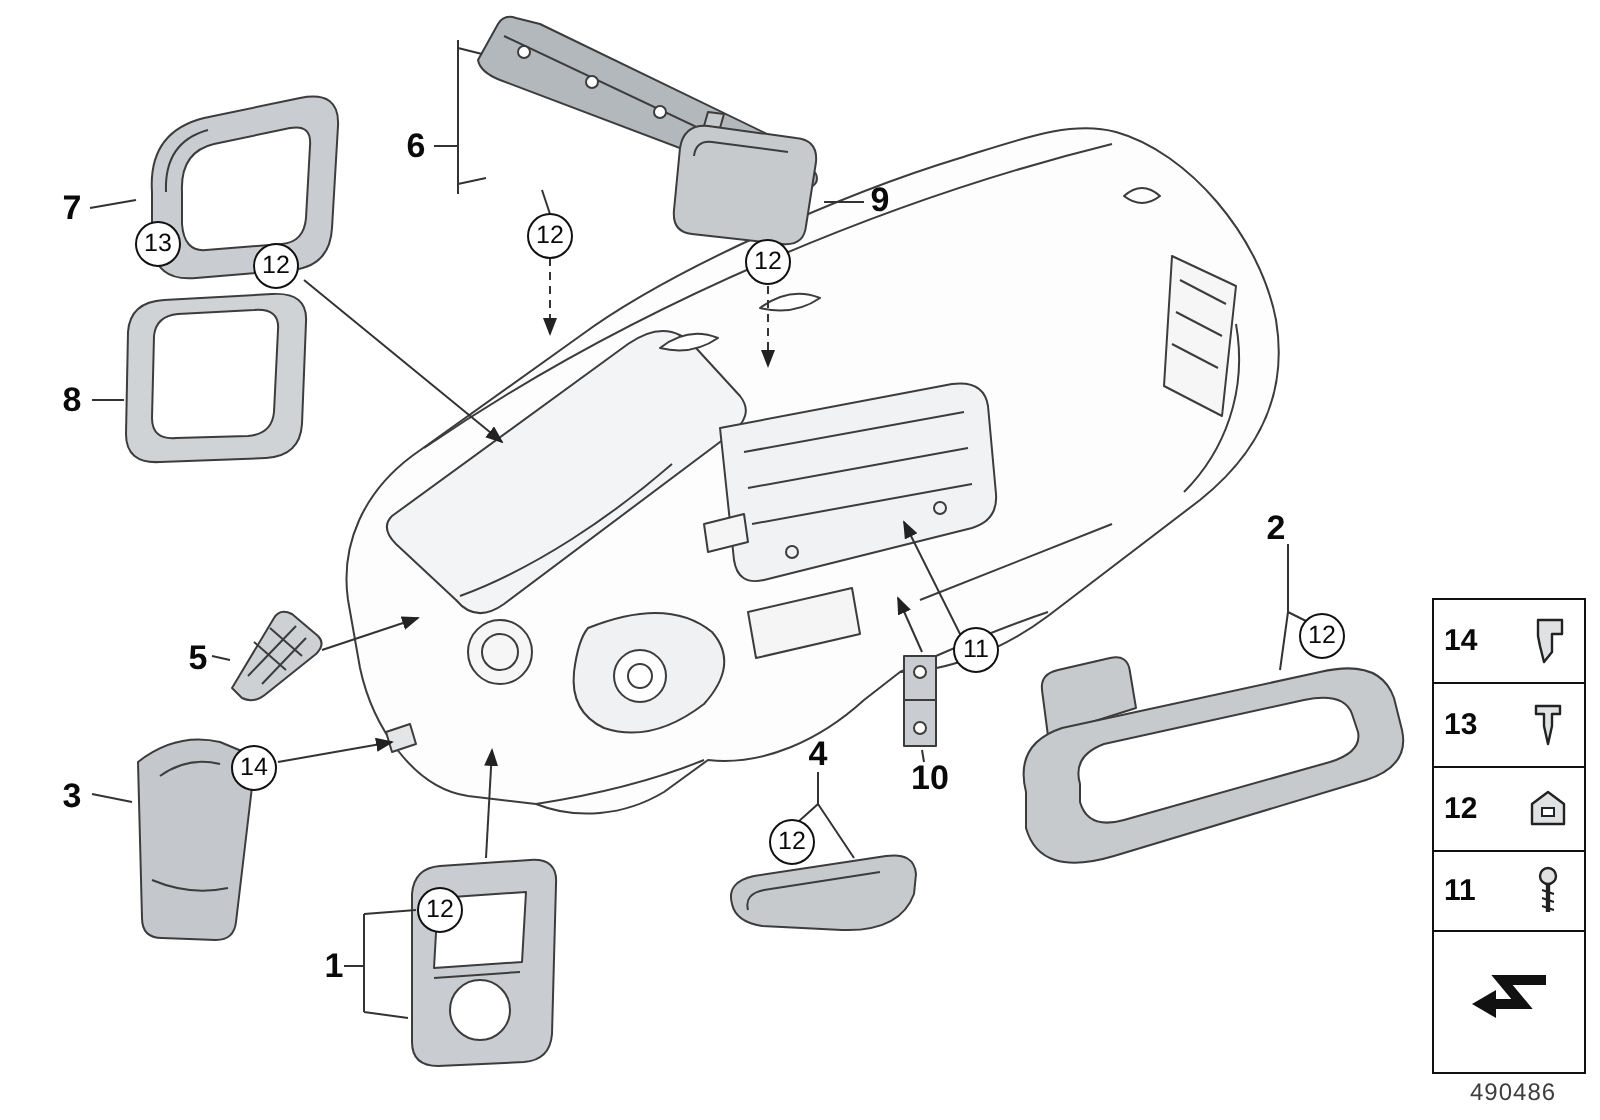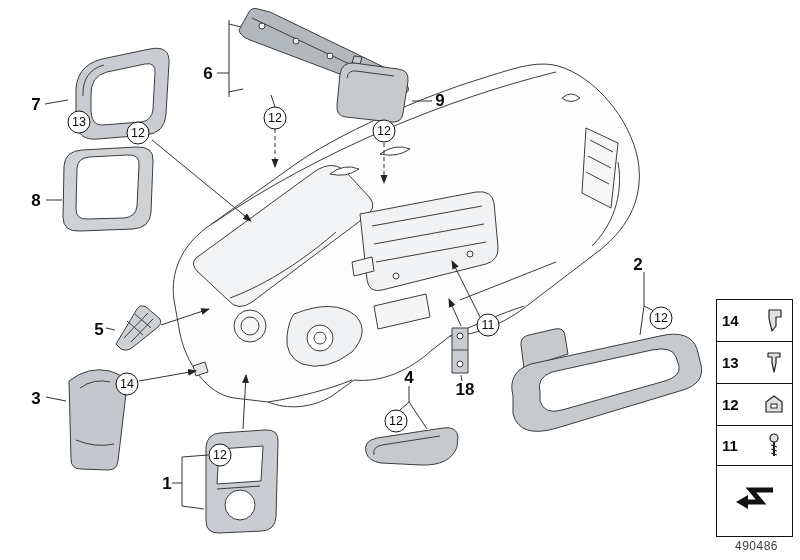--- a/index.html
+++ b/index.html
@@ -189,21 +189,21 @@
   </svg>
 
   <div class="plabel" style="left:36px;top:104px">7</div>
   <div class="plabel" style="left:36px;top:200px">8</div>
   <div class="plabel" style="left:208px;top:73px">6</div>
   <div class="plabel" style="left:440px;top:100px">9</div>
   <div class="plabel" style="left:99px;top:329px">5</div>
   <div class="plabel" style="left:36px;top:398px">3</div>
   <div class="plabel" style="left:167px;top:483px">1</div>
   <div class="plabel" style="left:409px;top:377px">4</div>
-  <div class="plabel" style="left:465px;top:389px">18</div>
+  <div class="plabel" style="left:465px;top:389px">10</div>
   <div class="plabel" style="left:638px;top:264px">2</div>
 
   <div class="badge" style="left:79px;top:122px">13</div>
   <div class="badge" style="left:138px;top:133px">12</div>
   <div class="badge" style="left:275px;top:118px">12</div>
   <div class="badge" style="left:384px;top:131px">12</div>
   <div class="badge" style="left:127px;top:384px">14</div>
   <div class="badge" style="left:220px;top:455px">12</div>
   <div class="badge" style="left:396px;top:421px">12</div>
   <div class="badge" style="left:488px;top:325px">11</div>

